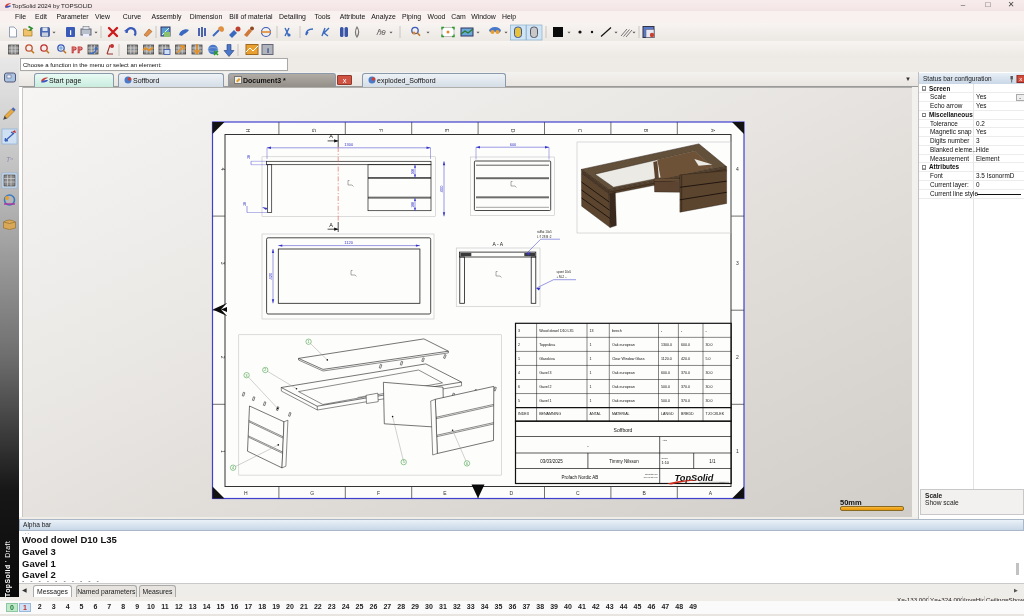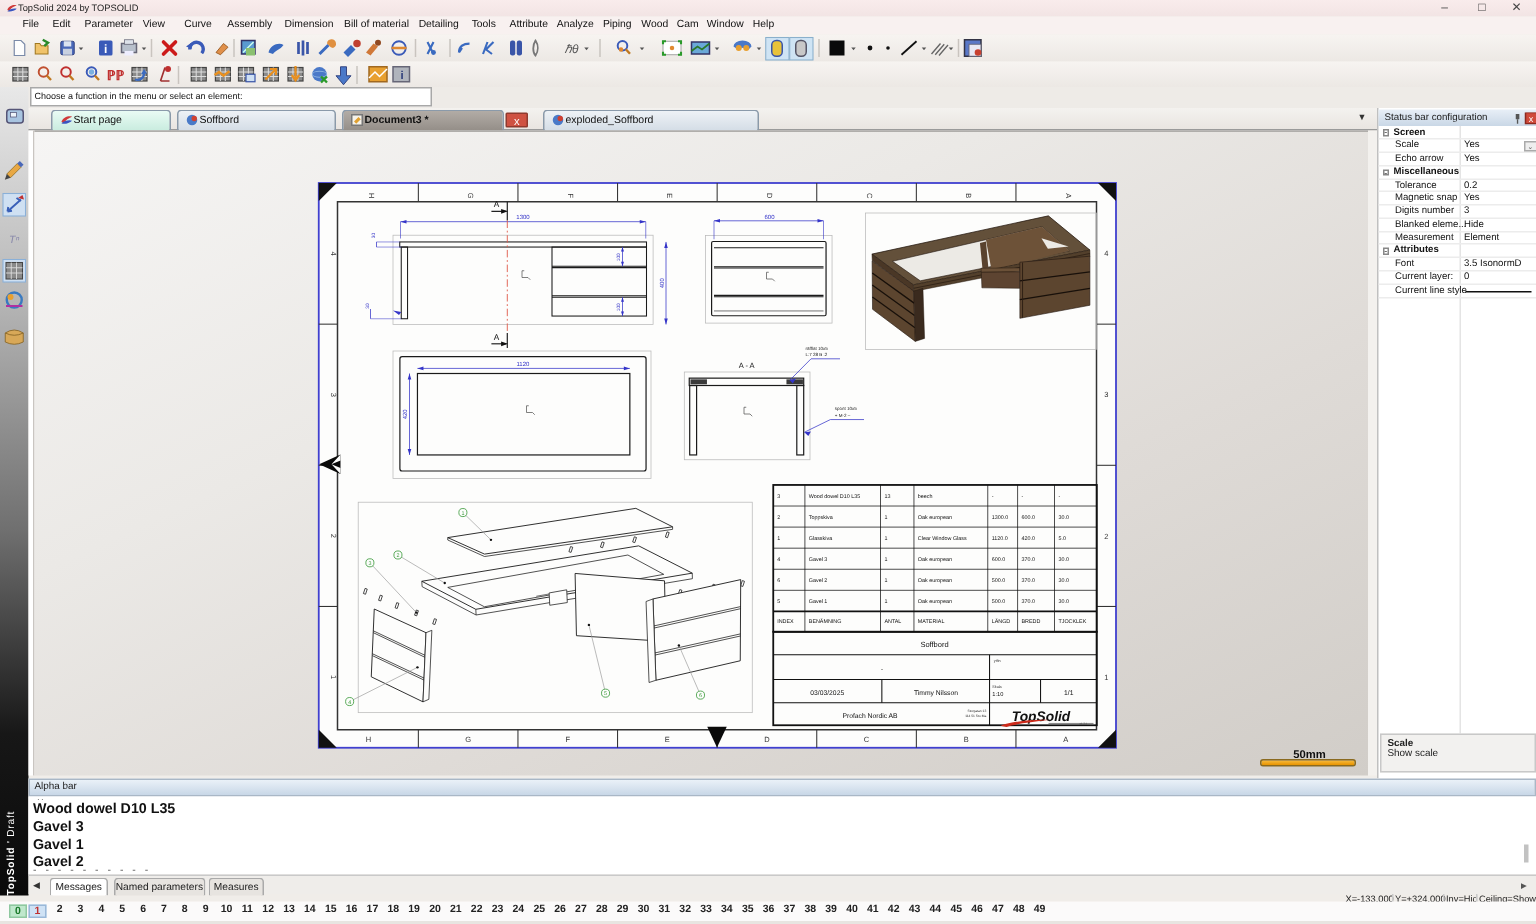--- a/index.html
+++ b/index.html
@@ -56,21 +56,21 @@
 
 #msgtabs{left:19px;top:583px;width:1005px;height:13px;background:#efedea;border-top:1px solid #c9c9c9;}
 .mtab{position:absolute;top:0.5px;height:12px;background:#e7e4e0;border:1px solid #aaa;border-bottom:none;border-radius:3px 3px 0 0;
  font-size:6.8px;color:#222;text-align:center;line-height:12px;}
 #statusrow{left:0px;top:595px;width:1024px;height:9px;font-size:6.2px;color:#222;}
 #layerbar{left:0;top:601px;width:1024px;height:13px;background:#fbfafa;font-size:7px;}
 .lay{position:absolute;top:1.5px;width:12px;text-align:center;color:#222;font-weight:bold;}
 #bottomedge{left:0;top:613.5px;width:1024px;height:2.5px;background:#e8e5e1;}
 
 #scalew{left:840px;top:498px;width:66px;height:16px;}
-#scalew .lbl{position:absolute;left:0;top:0;width:66px;text-align:center;font-size:7.5px;font-weight:bold;color:#111;}
+#scalew .lbl{position:absolute;left:0;top:0;width:66px;font-size:7.5px;font-weight:bold;color:#111;}
 #scalew .bar{position:absolute;left:0px;top:7.5px;width:64px;height:5.5px;background:linear-gradient(#f6b93d,#e89400);border:1px solid #8a6a20;border-radius:2px;}
 </style>
 </head>
 <body>
 <div id="app">
 
   <div class="abs" id="titlebar">
     <svg class="abs" style="left:3.5px;top:1.5px" width="8" height="7" viewBox="0 0 10 9">
       <path d="M1 6 C2 2 7 1 9 2 C7 3 4 4 3 7 Z" fill="#d03a3a"></path>
       <path d="M1 7 C3 5 7 4 9 5 C7 7 3 8 1 7 Z" fill="#3a55c0"></path>

